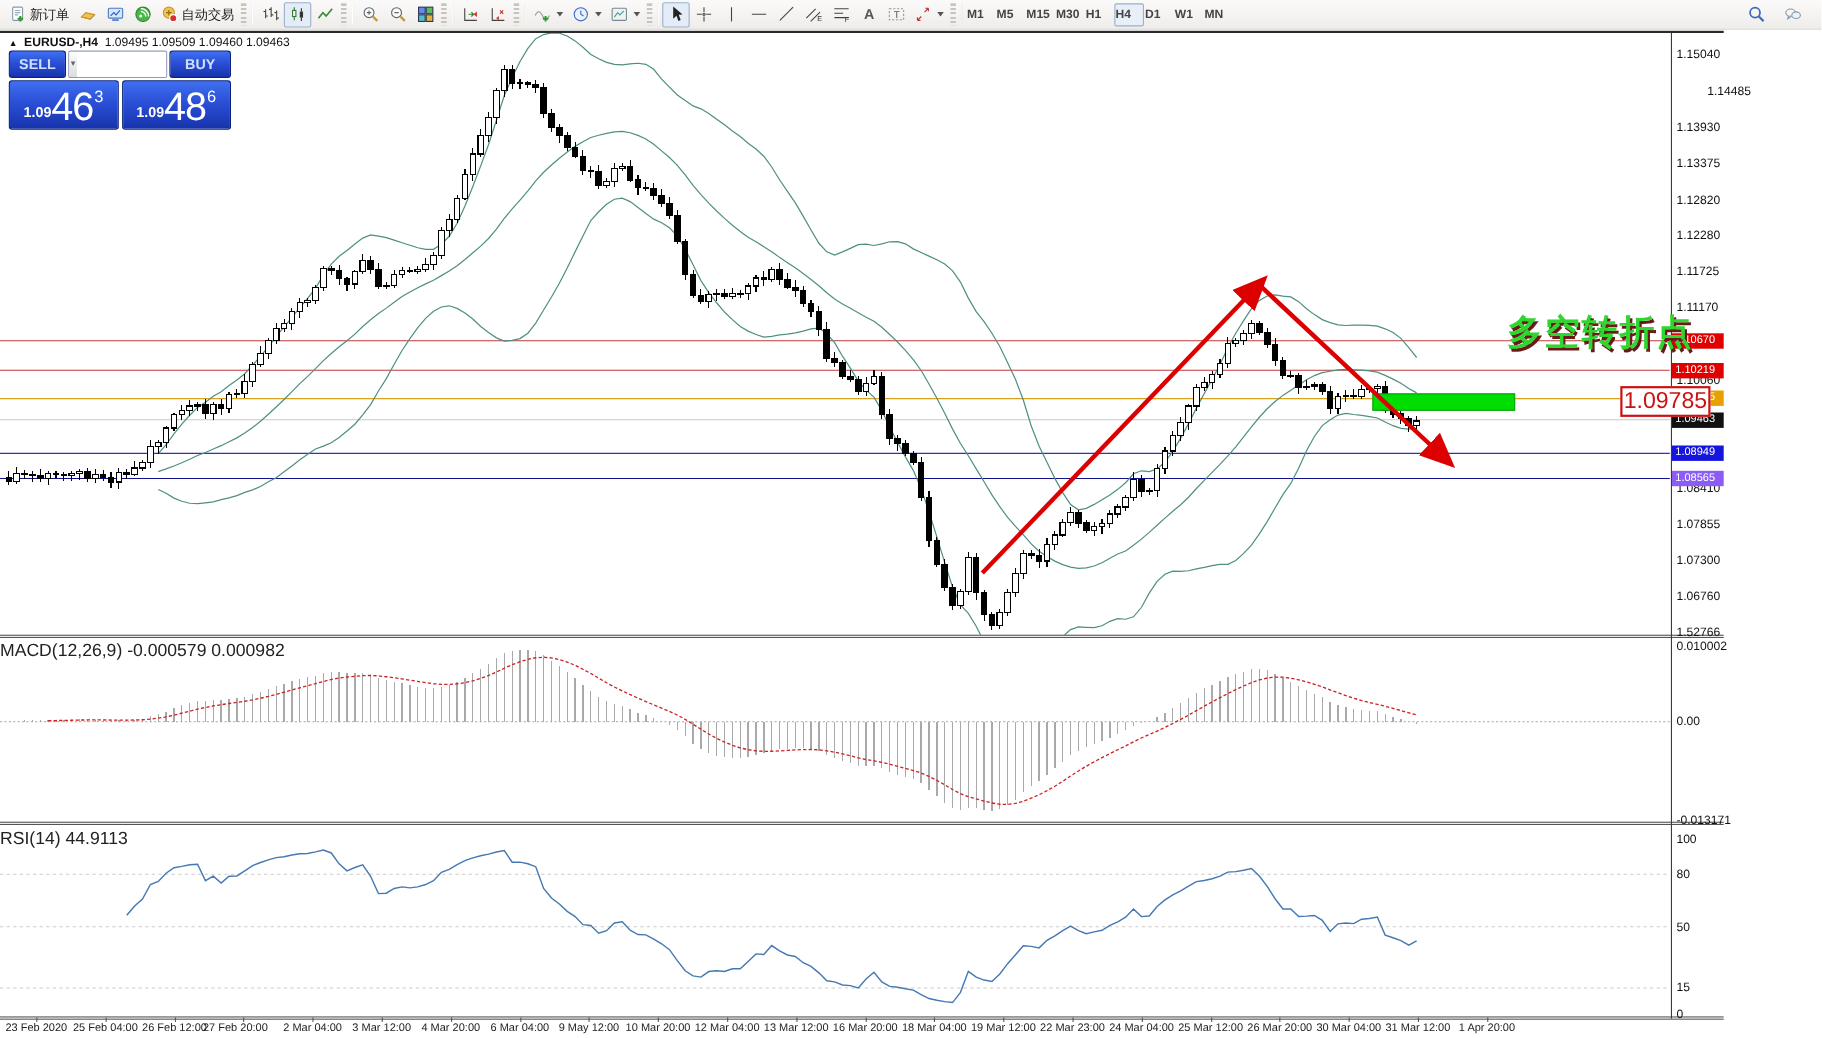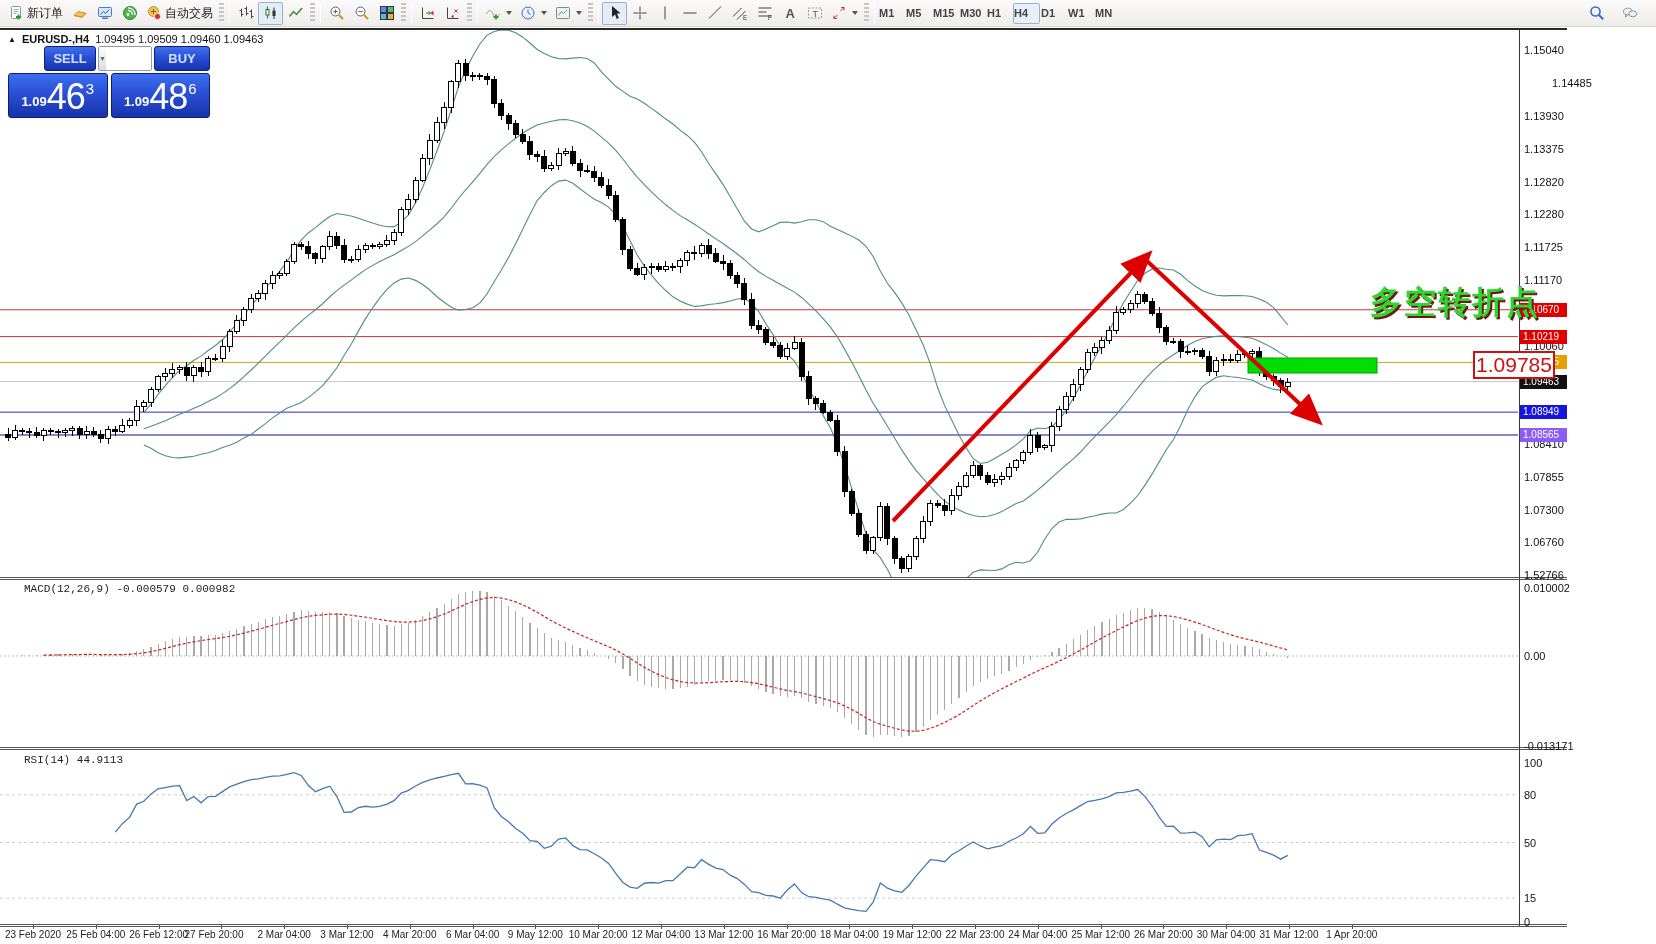--- a/index.html
+++ b/index.html
@@ -29,21 +29,21 @@
   .win-topline { position:absolute; left:0; top:0; width:1567px; height:2px; background:#2a2a2a; }
   .axis-line  { position:absolute; left:1519px; top:2px; width:1px; height:896px; background:#3a3a3a; }
   .divider { position:absolute; left:0; width:1567px; height:3px;
     border-top:1px solid #555; border-bottom:1px solid #555; background:#fff; }
   .symbol-header { position:absolute; left:8px; top:5px; font-size:11px; color:#111;
     display:flex; gap:6px; align-items:center; }
   .symbol-header .tri { font-size:8px; color:#111; }
 
   
   .trade-panel { position:absolute; left:8px; top:18px; width:202px; }
-  .tp-row { display:flex; gap:2px;margin-left:36px; }
+  .tp-row { display:flex; gap:2px; }
   .tp-btn { background:linear-gradient(#3f6ff0 0%,#2a4fd6 45%,#1733ab 100%);
     border:1px solid #0a1f7a; border-radius:3px; color:#cfe0ff; text-align:center; }
   .tp-sell,.tp-buy { width:52px; height:25px; font-size:13px; font-weight:bold; line-height:24px; }
   .tp-buy { width:56px; }
   .tp-stepper { display:flex; flex:1; height:25px; border:1px solid #8f9bb5; border-radius:2px; overflow:hidden; background:#fff; }
   .tp-step-btn { width:17px; background:linear-gradient(#fdfdfd,#dcdcdc); border:0; color:#666;
     font-size:7px; line-height:23px; text-align:center; }
   .tp-vol { flex:1; border:0; text-align:right; padding-right:5px; font-size:13px; color:#111; outline:none; }
   .tp-price-row { margin-top:2px; display:flex; gap:3px; }
   .tp-price { flex:1; height:45px; position:relative; display:flex; align-items:flex-end; justify-content:center;
@@ -51,21 +51,21 @@
   .tp-price .sm { font-size:13px; font-weight:bold; margin-bottom:6px; }
   .tp-price .big { font-size:36px; line-height:36px; letter-spacing:-1px; }
   .tp-price .sup { font-size:15px; margin-bottom:18px; margin-left:1px; }
 
   
   .ytick { position:absolute; left:1524px; font-size:11px; color:#111; }
   .badge { position:absolute; left:1520px; width:47px; height:14px; font-size:10px; line-height:14px;
     color:#fff; padding-left:3px; }
   .xtick-label { position:absolute; top:901px; transform:translateX(-50%); font-size:10px; color:#222; white-space:nowrap; }
   .xtick-mark { position:absolute; top:897px; width:1px; height:4px; background:#555; }
-  .pane-label { position:absolute; left:24px; font-size:11px; color:#222;font-family:Liberation Mono, monospace; }
+  .pane-label { position:absolute; left:0; font-size:16px; color:#222; }
 
   
   .note-text { position:absolute; font-size:32px; font-weight:bold; letter-spacing:2px;
     text-shadow:2px 2px 0 #6b1a1a; white-space:nowrap; }
   .price-tag { position:absolute; border:2px solid #cc1111; background:#fff; color:#cc1111;
     font-size:21px; text-align:center; }
   svg text { font-family:"Liberation Sans","DejaVu Sans",sans-serif; }
 </style>
 </head>
 <body>

